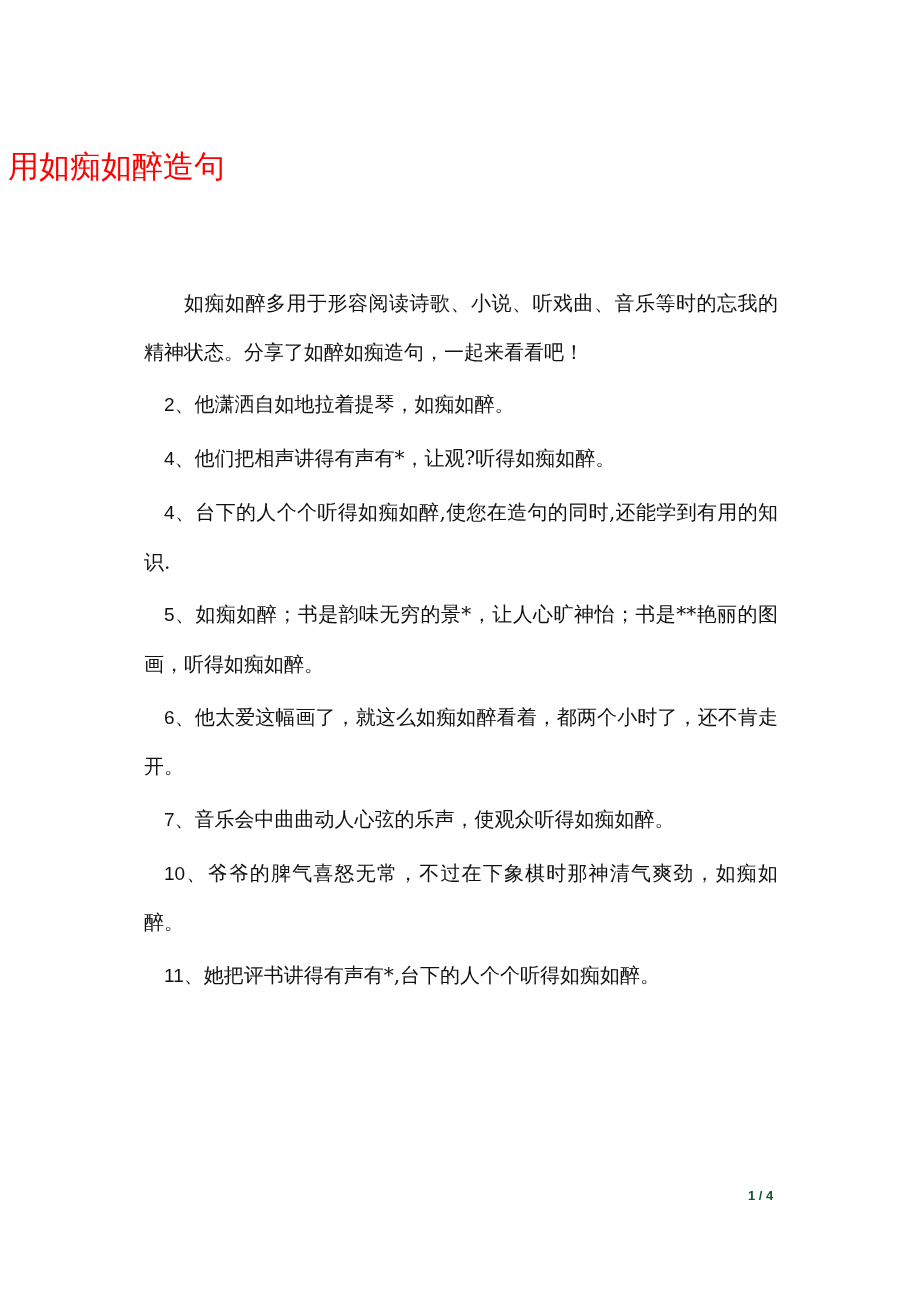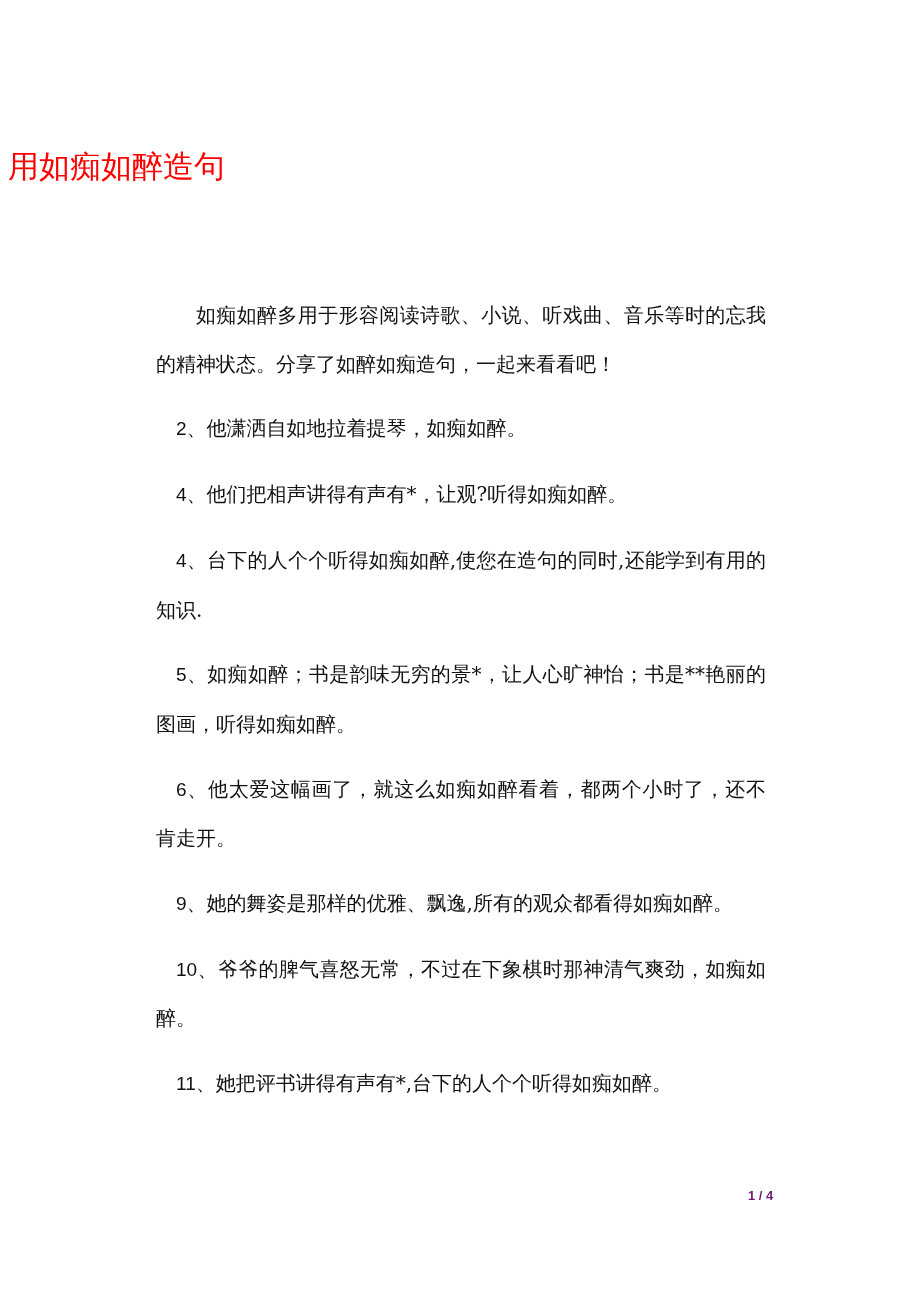--- a/index.html
+++ b/index.html
@@ -38,38 +38,38 @@
     .body-text {
       position: absolute;
       left: 140px;
       top: 275px;
       width: 642px;
       font-size: 20px;
       line-height: 48.7px;
       text-align: justify;
     }
     .para {
-      margin: 16px;
+      margin: 4px;
       text-indent: 20px;
     }
     .para.intro {
       text-indent: 40px;
     }
     .num {
       font-family: "Liberation Sans", "DejaVu Sans", sans-serif;
       font-size: 19px;
     }
     .page-number {
       position: absolute;
       left: 748px;
       top: 1188px;
       font-family: "Liberation Sans", "DejaVu Sans", sans-serif;
       font-size: 13px;
       font-weight: bold;
-      color: #701a75;
+      color: #14532d;
     }
   </style>
 </head>
 <body>
 
 <div class="page">
   <h1 class="title">用如痴如醉造句</h1>
 
   <div class="body-text">
     <p class="para intro">如痴如醉多用于形容阅读诗歌、小说、听戏曲、音乐等时的忘我的精神状态。分享了如醉如痴造句，一起来看看吧！</p>
@@ -79,23 +79,23 @@
 
 
     <p class="para"><span class="num">4</span><span>、</span><span>他们把相声讲得有声有*，让观?听得如痴如醉。</span></p>
 
     <p class="para"><span class="num">4</span><span>、</span><span>台下的人个个听得如痴如醉,使您在造句的同时,还能学到有用的知识.</span></p>
 
     <p class="para"><span class="num">5</span><span>、</span><span>如痴如醉；书是韵味无穷的景*，让人心旷神怡；书是**艳丽的图画，听得如痴如醉。</span></p>
 
     <p class="para"><span class="num">6</span><span>、</span><span>他太爱这幅画了，就这么如痴如醉看着，都两个小时了，还不肯走开。</span></p>
 
+    <p class="para"><span class="num">7</span><span>、</span><span>音乐会中曲曲动人心弦的乐声，使观众听得如痴如醉。</span></p>
 
 
-    <p class="para"><span class="num">9</span><span>、</span><span>她的舞姿是那样的优雅、飘逸,所有的观众都看得如痴如醉。</span></p>
 
     <p class="para"><span class="num">10</span><span>、</span><span>爷爷的脾气喜怒无常，不过在下象棋时那神清气爽劲，如痴如醉。</span></p>
 
     <p class="para"><span class="num">11</span><span>、</span><span>她把评书讲得有声有*,台下的人个个听得如痴如醉。</span></p>
   </div>
 
   <div class="page-number">1 / 4</div>
 </div>
 
 </body></html>

